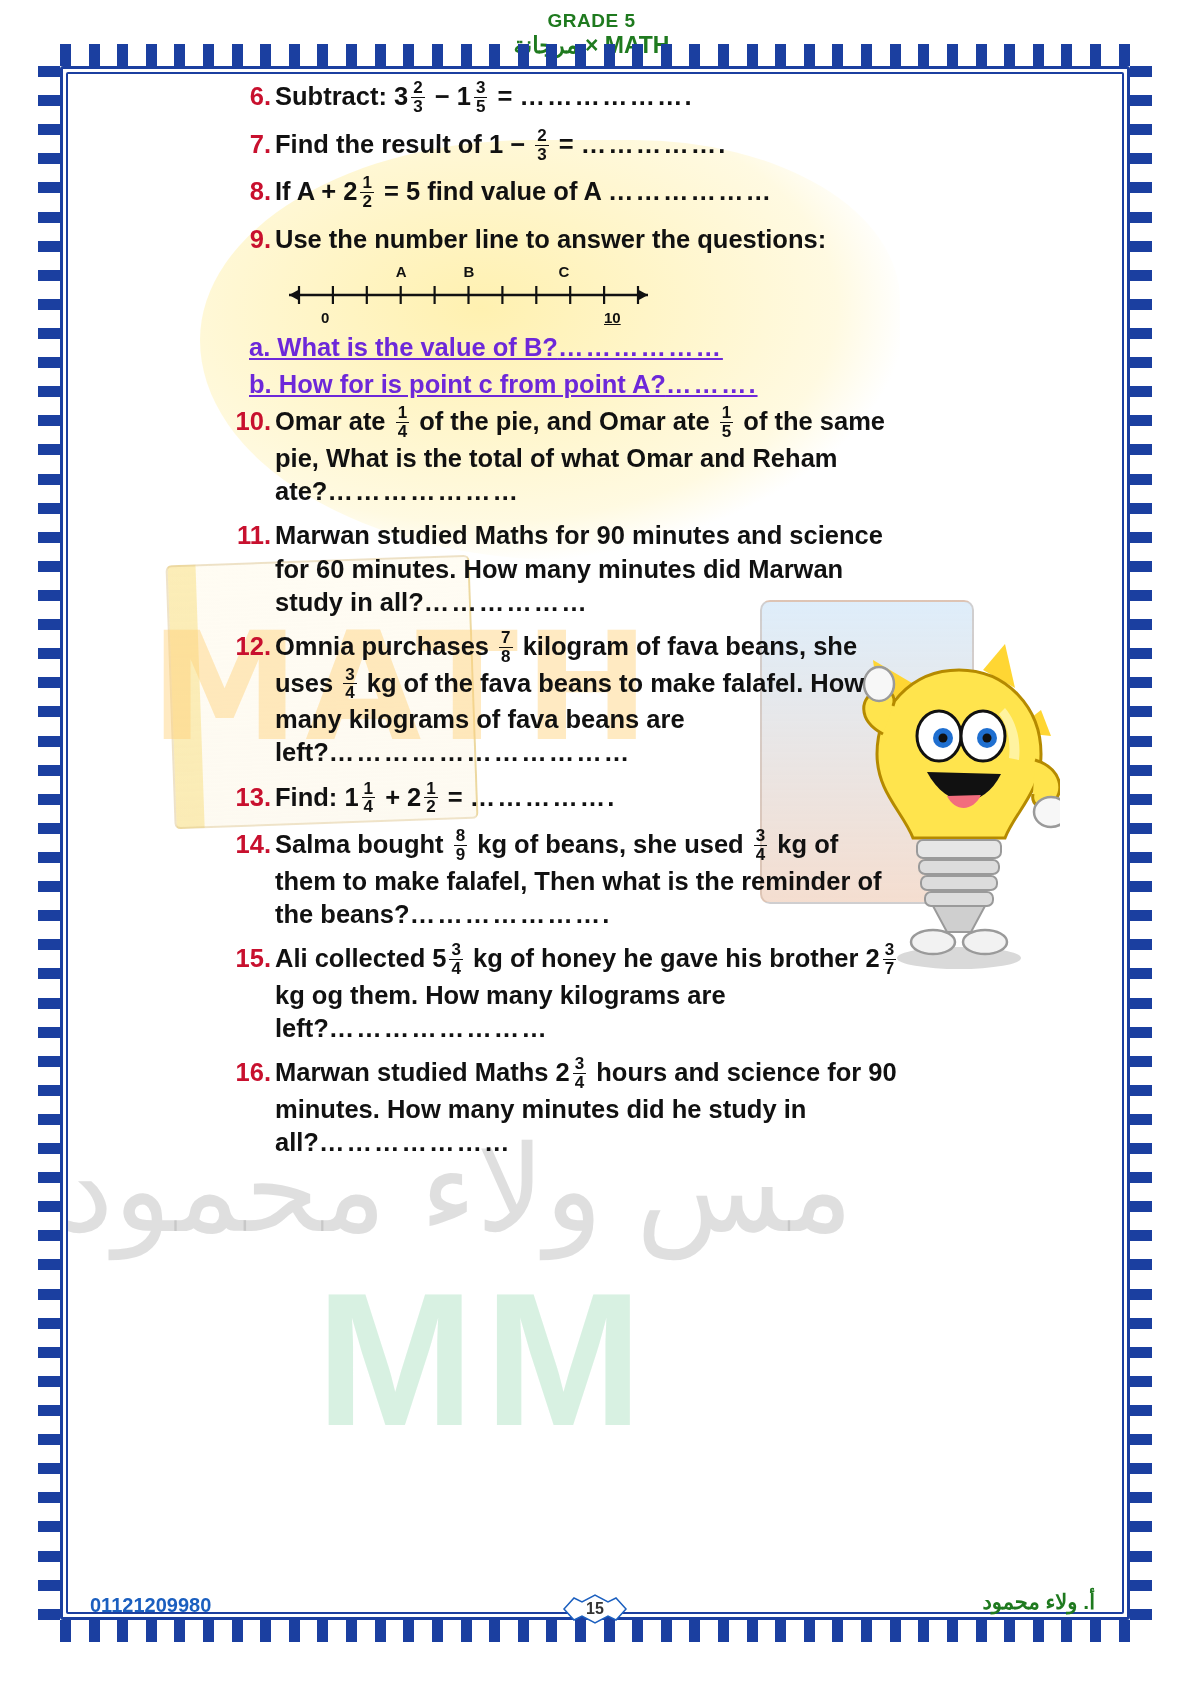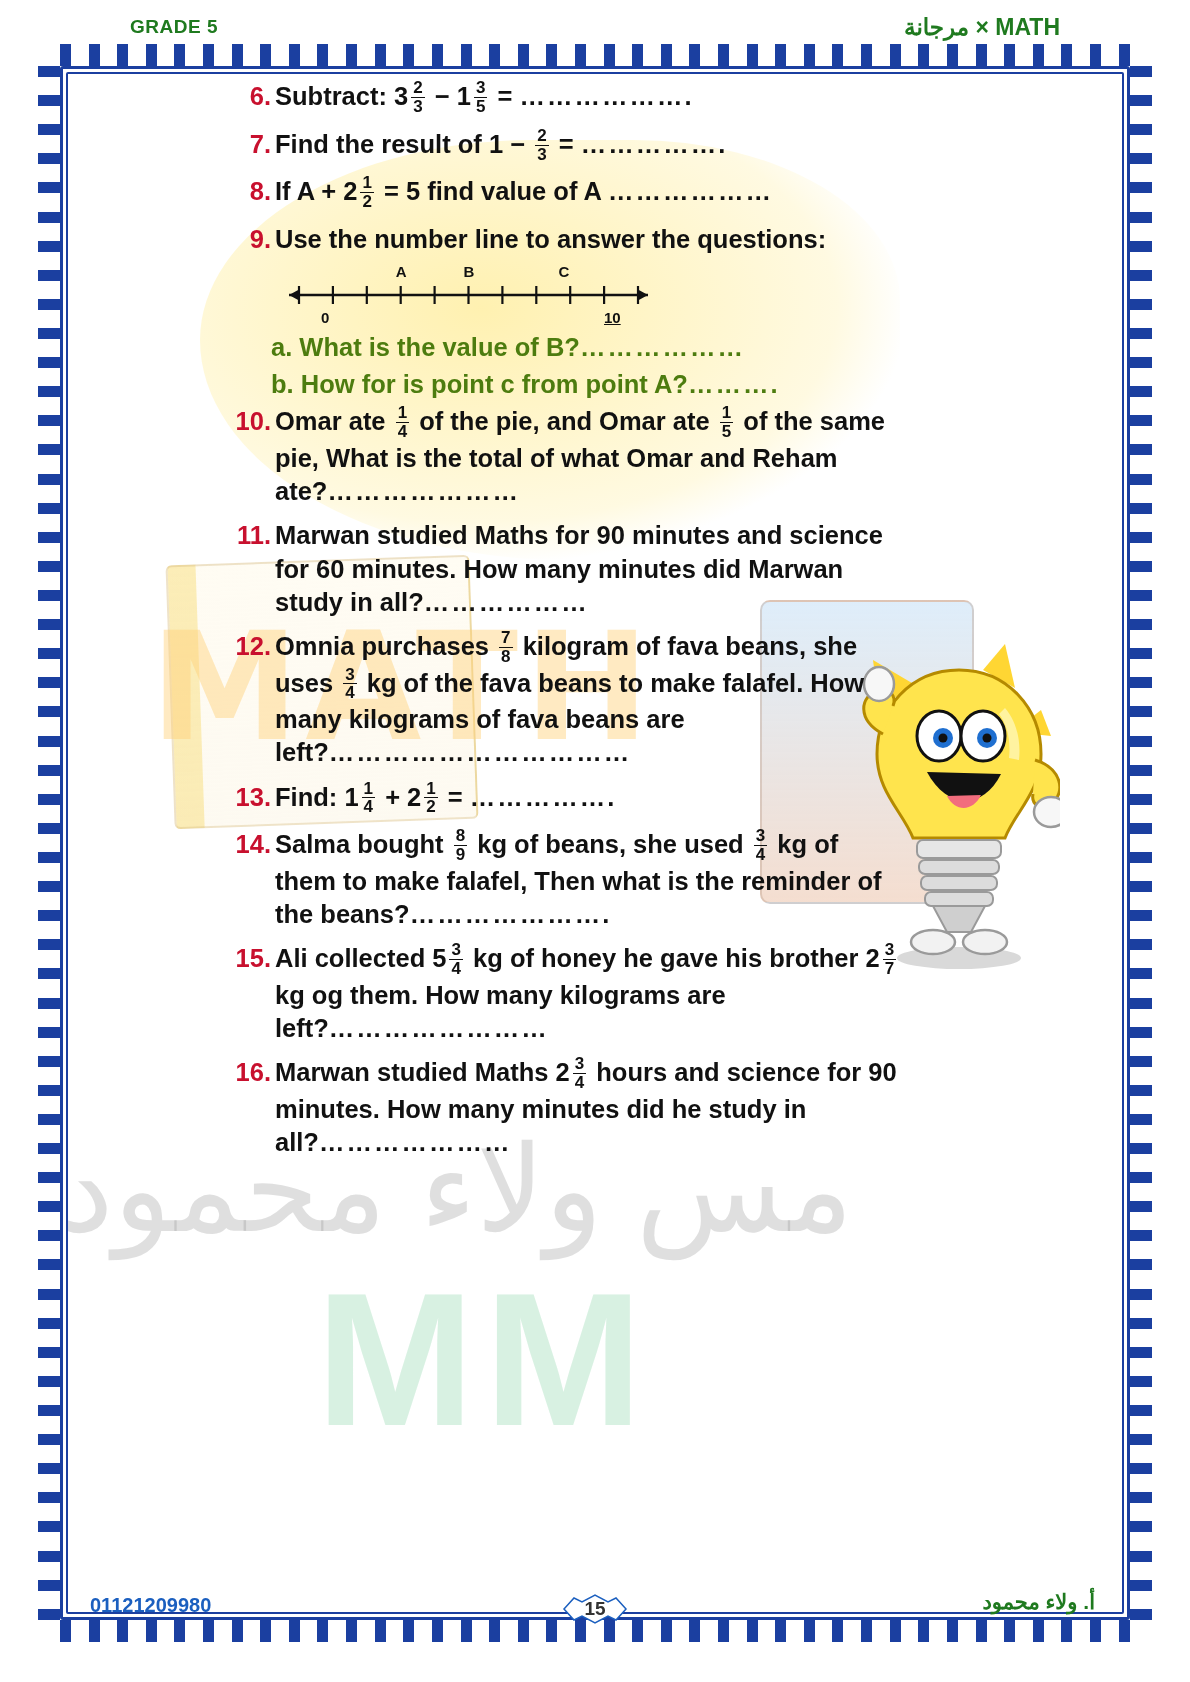--- a/index.html
+++ b/index.html
@@ -11,27 +11,27 @@
     width: 1190px;
     height: 1682px;
     position: relative;
     font-family: "Liberation Sans", sans-serif;
     overflow: hidden;
   }
 
   
   .top-header {
     position: absolute;
-    top: 10px; left: 0; right: 0;
+    top: 10px; left: 0; right: 7px;
     height: 34px;
     display: flex;
     align-items: center;
-    justify-content: space-between;
     padding: 0 130px;
     box-sizing: border-box;
+    flex-direction: column;
   }
   .grade-label {
     color: #1f7a1f;
     font-weight: bold;
     font-size: 19px;
     letter-spacing: .5px;
   }
   .math-label {
     color: #1f7a1f;
     font-weight: bold;
@@ -152,24 +152,25 @@
     font-weight: bold;
     min-width: 46px;
     text-align: right;
     flex: 0 0 auto;
     padding-right: 4px;
   }
   .q-body {
     flex: 1 1 auto;
   }
   .sub {
-    color: #4d7c0f;
-    margin-left: 46px;
+    color: #6d28d9;
+    margin-left: 24px;
     margin-bottom: 4px;
     font-weight: bold;
+    text-decoration: underline;
   }
   .dots { letter-spacing: 2px; font-weight: bold; }
 
   
   .frac {
     display: inline-flex;
     flex-direction: column;
     vertical-align: middle;
     text-align: center;
     font-size: 17px;
@@ -241,21 +242,21 @@
   .page-badge {
     position: absolute;
     left: 50%;
     transform: translateX(-50%);
     top: 2px;
     width: 70px;
     height: 34px;
     display: flex;
     align-items: center;
     justify-content: center;
-    font-size: 19px;
+    font-size: 16px;
     font-weight: bold;
     color: #333;
   }
   .page-badge svg { position: absolute; inset: 0; }
   .page-badge span { position: relative; z-index: 2; }
 </style>
 </head>
 <body>
 
 <div class="top-header">

